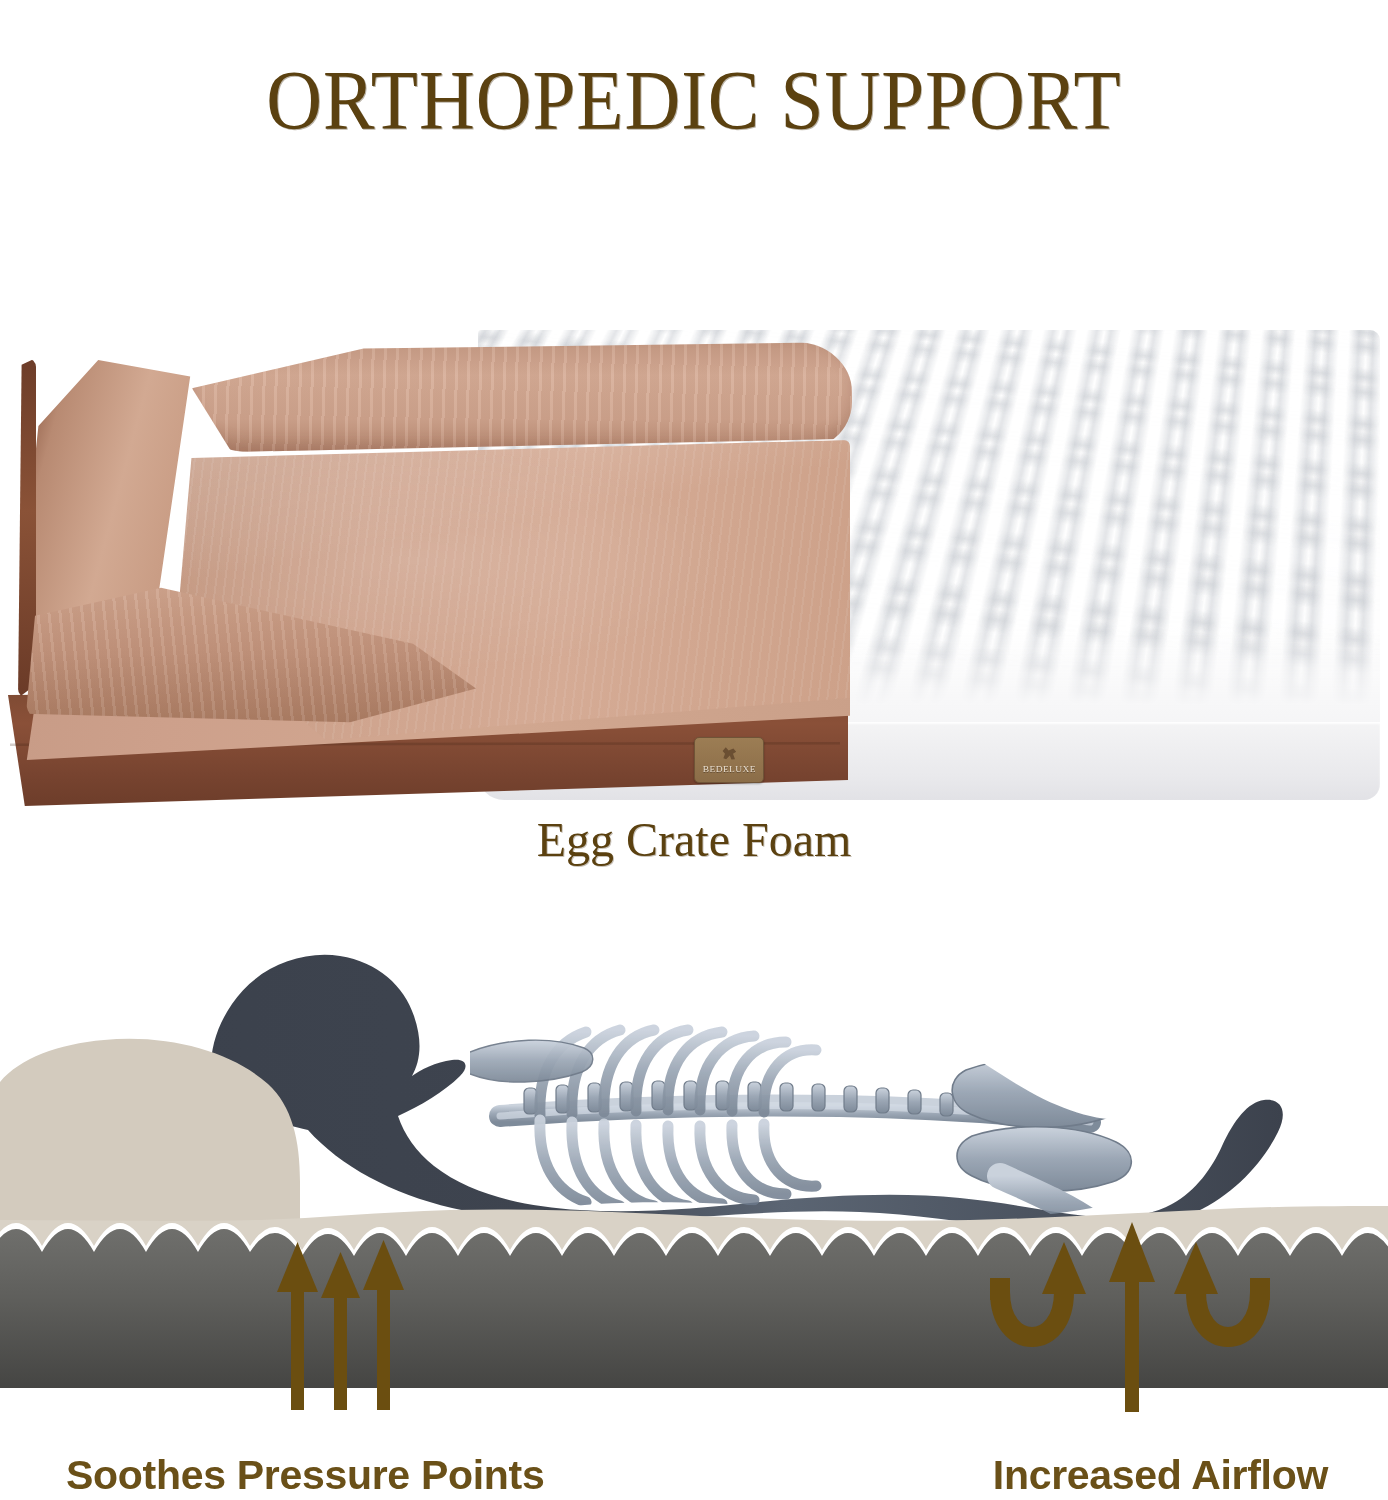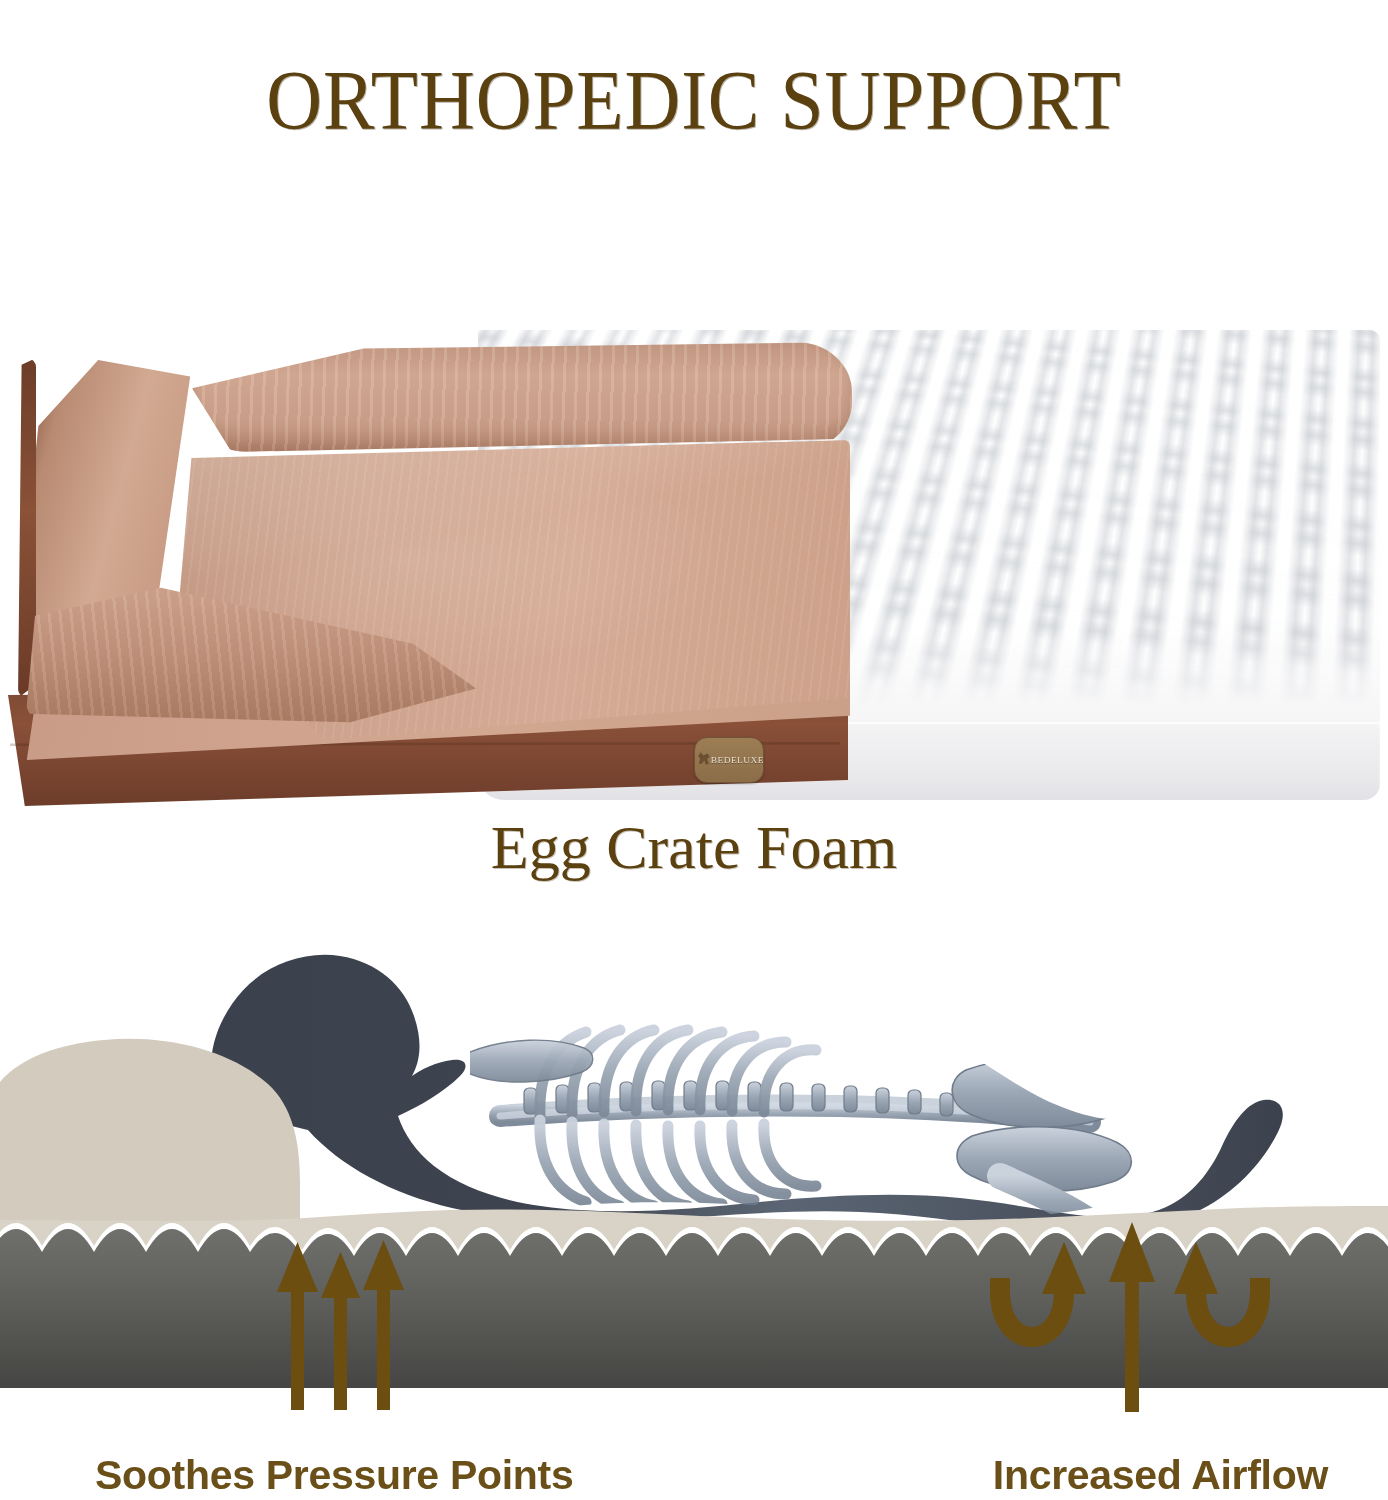--- a/index.html
+++ b/index.html
@@ -140,55 +140,55 @@
     position:absolute;left:10px;top:28px;width:18px;height:340px;
     background:linear-gradient(to bottom,#6d3d29,#8a5237 45%,#6a3a27);
     border-radius:10px;
     clip-path:polygon(20% 2%,100% 0%,100% 96%,0% 100%);
   }
 
   
   .brand-tag{
     position:absolute;left:694px;top:737px;width:68px;height:44px;
     background:linear-gradient(to bottom,#9c7d54,#8b6d48);
-    border:1.5px solid #6f5437;border-radius:13px;
-    display:flex;flex-direction:row;align-items:center;justify-content:center;
+    border:1.5px solid #6f5437;border-radius:5px;
+    display:flex;flex-direction:column;align-items:center;justify-content:center;
     box-shadow:0 1px 2px rgba(0,0,0,.3);
     overflow:hidden;
   }
   .brand-tag .mark{
     width:20px;height:17px;margin-bottom:1px;
     background:#6b4f32;
     clip-path:polygon(18% 30%,34% 8%,48% 26%,72% 14%,86% 34%,70% 46%,80% 78%,62% 80%,54% 56%,36% 78%,22% 72%,30% 46%);
   }
   .brand-tag .brand-text{
     font-family:"Liberation Serif", serif;
     font-size:9px;letter-spacing:.4px;color:#e8ded0;
     text-shadow:0 1px 0 rgba(0,0,0,.35);
     transform:scaleX(1.05);white-space:nowrap;
   }
 
   
   .caption-foam{
     position:absolute;left:0;top:812px;width:1388px;text-align:center;
     font-family:"Liberation Serif", serif;
-    font-size:62px;color:#5B4110;font-weight:400;
+    font-size:48px;color:#5B4110;font-weight:400;
     text-shadow:1px 1px 0 rgba(60,40,6,.28);
   }
 
   
   .diagram{position:absolute;left:0;top:920px;width:1388px;height:500px;}
   .diagram svg{display:block;}
 
   
   .label-left{
     position:absolute;left:66px;top:1452px;
     font-size:41px;font-weight:700;color:#6A5018;
     font-family:"Liberation Sans", sans-serif;
-    letter-spacing:-.3px;white-space:nowrap;margin-left:29px;
+    letter-spacing:-.3px;white-space:nowrap;
   }
   .label-right{
     position:absolute;right:60px;top:1452px;
     font-size:41px;font-weight:700;color:#6A5018;
     font-family:"Liberation Sans", sans-serif;
     letter-spacing:-.3px;white-space:nowrap;
   }
 </style>
 </head>
 <body>

